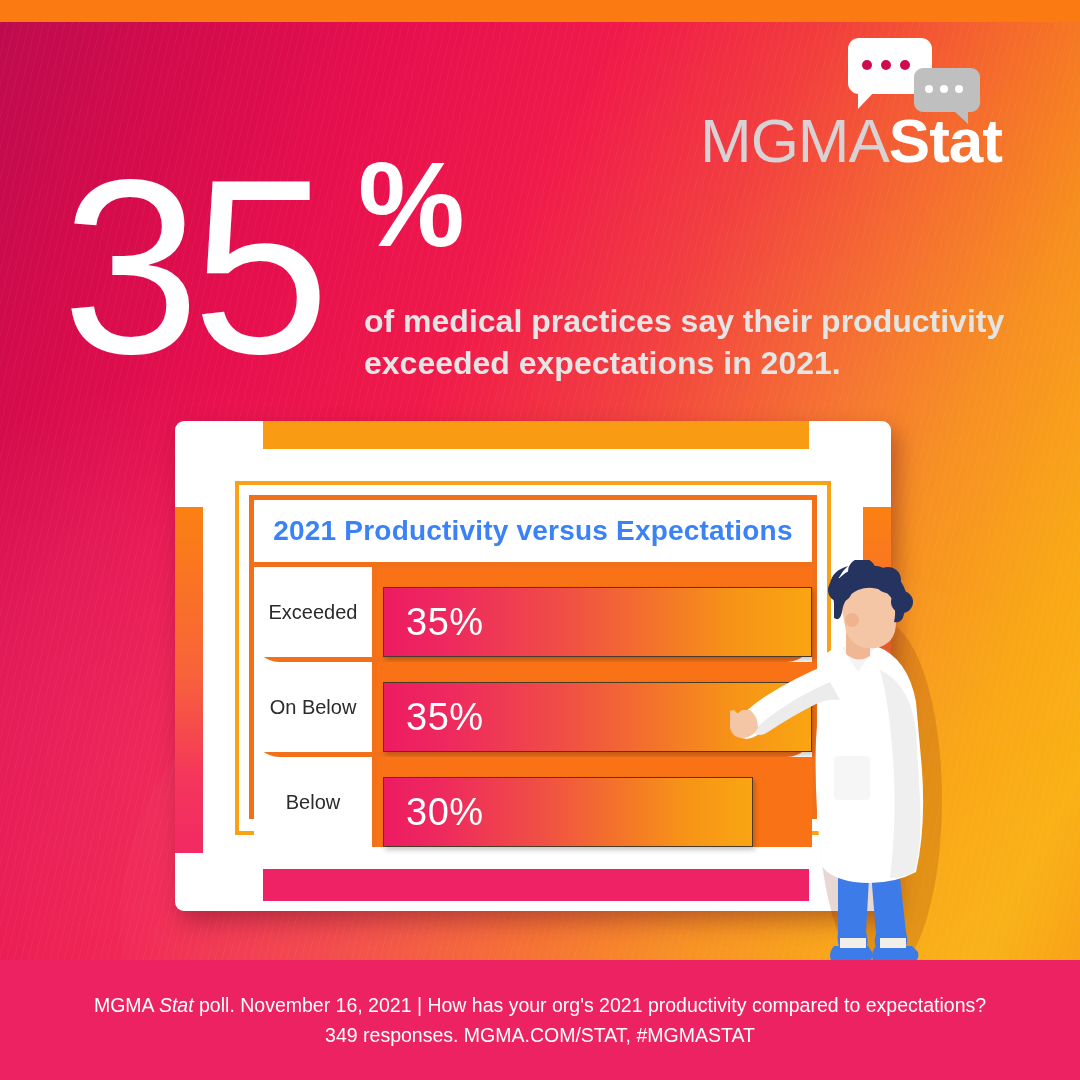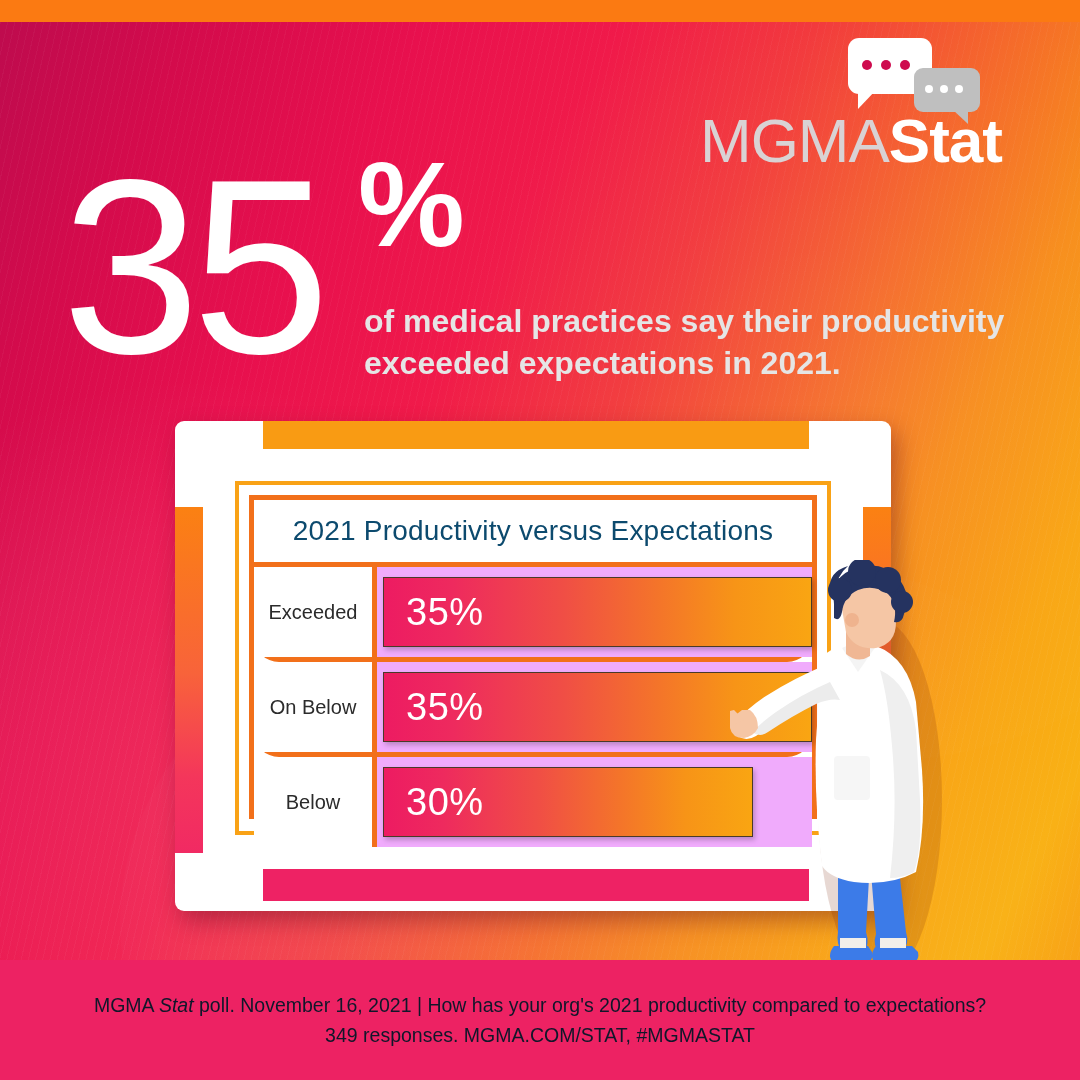--- a/index.html
+++ b/index.html
@@ -68,40 +68,40 @@
   .card-left-bar{position:absolute;left:0;top:86px;width:28px;height:346px;
         background:linear-gradient(180deg,#FB8112 0%,#F8633A 48%,#F4365B 78%,#F12A63 100%);}
   .card-right-bar{position:absolute;right:0;top:86px;width:28px;height:346px;
         background:linear-gradient(180deg,#FB8112 0%,#F8633A 48%,#F4365B 78%,#F12A63 100%);}
   .card-bottom-bar{position:absolute;left:88px;bottom:10px;width:546px;height:32px;background:#EE2264;}
 
   .frame-outer{position:absolute;left:60px;top:60px;right:60px;bottom:76px;border:4px solid #F9A216;}
   .frame-inner{position:absolute;left:74px;top:74px;right:74px;bottom:92px;border:5px solid #F2701A;background:#FFFFFF;}
 
   .chart-title{height:62px;display:flex;align-items:center;justify-content:center;
-       font-size:28px;font-weight:400;color:#0c4a6e;border-bottom:5px solid #F2701A;background:#FFFFFF;letter-spacing:0.2px;}
+       font-size:28px;font-weight:700;color:#3b82f6;border-bottom:5px solid #F2701A;background:#FFFFFF;letter-spacing:0.2px;}
 
   .rows{display:flex;flex-direction:column;background:#FFFFFF;}
   .row{display:flex;height:90px;border-bottom:5px solid #F2701A;border-radius:25px;}
   .row:last-child{border-bottom:none;}
   .row-label{width:118px;flex:0 0 118px;display:flex;align-items:center;justify-content:center;
        font-size:20px;color:#2B2B2B;font-weight:400;border-right:5px solid #F2701A;background:#FFFFFF;}
-  .row-barcell{flex:1;display:flex;align-items:center;padding-left:6px;background:#f0abfc;}
+  .row-barcell{flex:1;display:flex;align-items:flex-end;padding-left:6px;background:#f97316;}
   .bar{height:68px;display:flex;align-items:center;
        background:linear-gradient(90deg,#ED1B62 0%,#EE2A5E 16%,#F04E45 42%,#F4742A 64%,#F79417 82%,#F9A512 100%);
        border:1px solid #4a3a28;box-shadow:2px 3px 5px rgba(0,0,0,0.22);}
   .bar span{color:#FFFFFF;font-size:38px;font-weight:400;padding-left:22px;letter-spacing:0.5px;}
 
   
   .doctor{position:absolute;left:730px;top:560px;width:220px;height:420px;z-index:4;}
 
   
   .footer{position:absolute;left:0;bottom:0;width:1080px;height:120px;background:#ED2263;z-index:5;
      display:flex;flex-direction:column;align-items:center;justify-content:center;}
-  .footer-line{color:#0f172a;font-size:19.5px;line-height:30px;text-align:center;font-weight:500;}
+  .footer-line{color:#ffffff;font-size:19.5px;line-height:30px;text-align:center;font-weight:500;}
   .footer-line .ital{font-style:italic;}
 </style>
 </head>
 <body>
 
 <div id="stage">
 
   <div class="bg">
     <div class="bg-swirl">
       <div class="swirl-a"></div>

